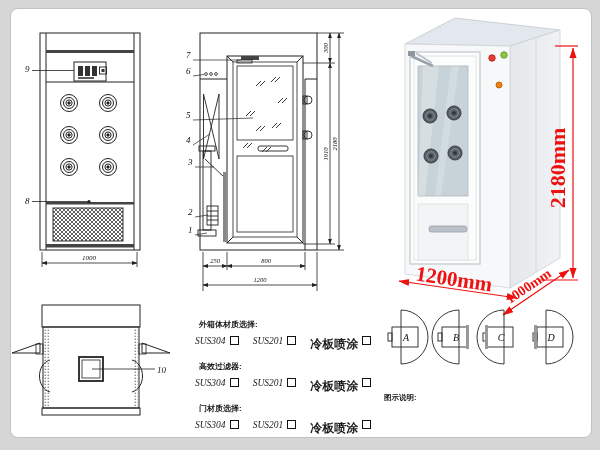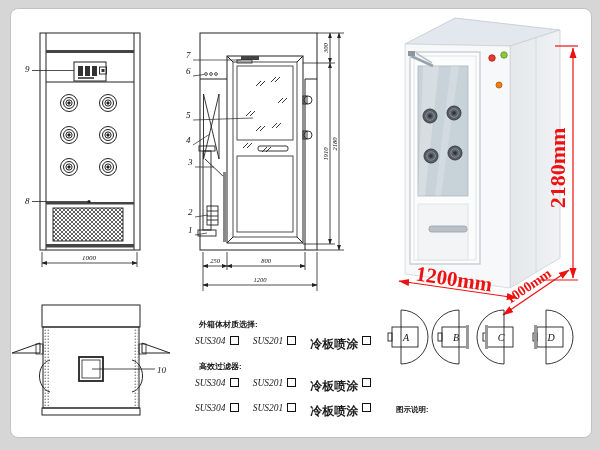--- a/index.html
+++ b/index.html
@@ -5,21 +5,21 @@
   html,body{margin:0;padding:0;}
   .stage{position:relative;width:600px;height:450px;background:#d6d6d6;overflow:hidden;
          font-family:"Liberation Sans",sans-serif;}
   .page{position:absolute;left:10px;top:8px;width:580px;height:428px;background:#ffffff;
         border:1px solid #c2c2c2;border-radius:8px;}
   .abs{position:absolute;}
   svg{display:block;overflow:visible;}
   svg text{font-family:"Liberation Serif",serif;font-style:italic;fill:#111;}
   .legend{position:absolute;left:384px;top:370px;width:216px;font-size:7.5px;line-height:11px;
           color:#1a1a1a;white-space:pre-wrap;}
-  .legend div{margin:12px;}
+  .legend div{margin:0;}
   .materials{position:absolute;left:193px;top:314px;width:195px;color:#1a1a1a;}
   .mat-label{font-size:8px;font-weight:bold;margin:5px 0 6px 6px;}
   .mat-row{display:flex;margin:0 0 8px 2px;
            font:italic 9.5px "Liberation Serif",serif;}
   .mat-row .opt{display:inline-block;}
   .mat-row .cjk{font-family:Liberation Serif, serif;font-style:normal;font-size:12px;font-weight:bold;}
   .cb{width:7px;height:7px;border:1.2px solid #111;display:inline-block;margin:0 14px 0 4px;flex:none;}
   .redtxt{font-weight:bold;fill:#ee1111;font-style:normal;}
 </style>
 </head>
@@ -378,20 +378,21 @@
     </div>
     <div class="mat-label">高效过滤器:</div>
     <div class="mat-row">
       <span class="opt">SUS304</span>
         <span class="cb"></span>
       <span class="opt">SUS201</span>
         <span class="cb"></span>
       <span class="opt cjk">冷板喷涂</span>
         <span class="cb"></span>
     </div>
+    <div class="mat-label">门材质选择:</div>
     <div class="mat-row">
       <span class="opt">SUS304</span>
         <span class="cb"></span>
       <span class="opt">SUS201</span>
         <span class="cb"></span>
       <span class="opt cjk">冷板喷涂</span>
         <span class="cb"></span>
     </div>
   </div>
 

